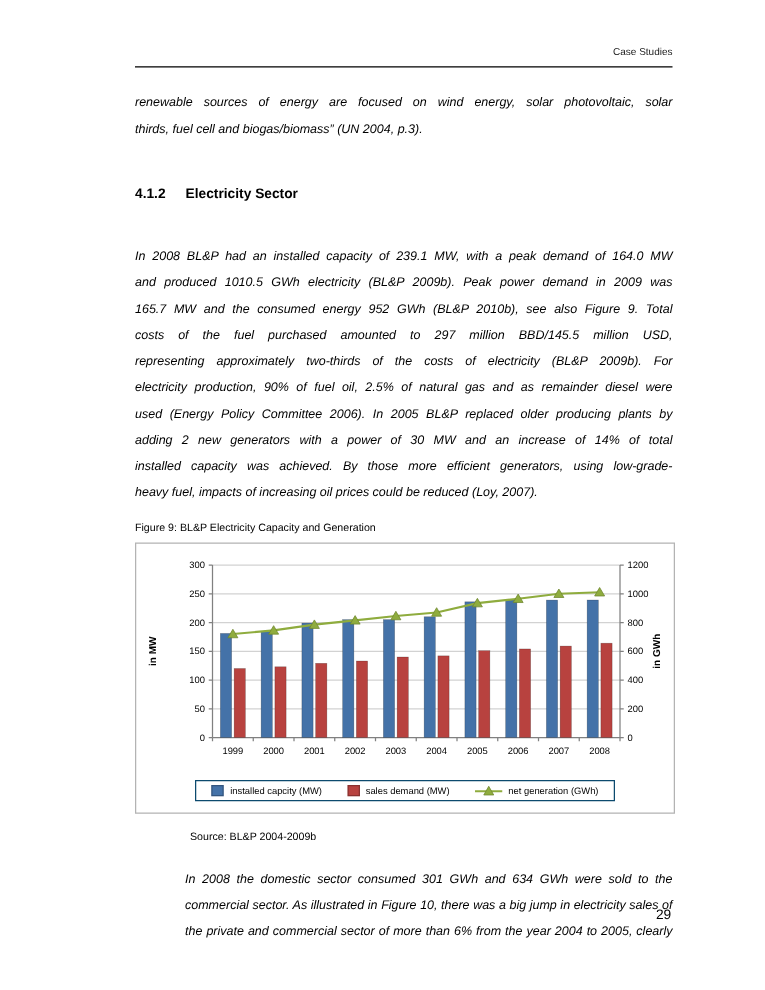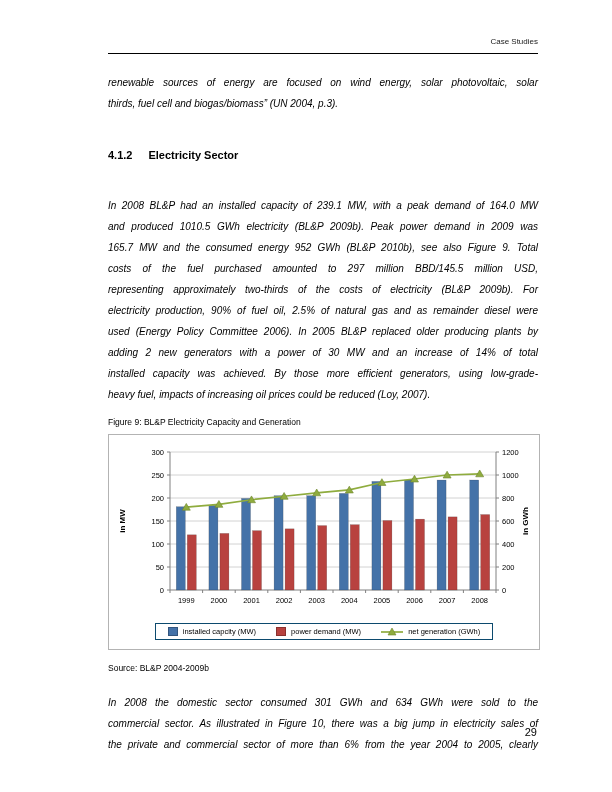--- a/index.html
+++ b/index.html
@@ -33,22 +33,22 @@
   svg text.axis-title { font-size:8px; font-weight:bold; }
 
   .legend {
     display:flex; justify-content:center; align-items:center; gap:20px;
     width:max-content; margin:5px auto 0; padding:3px 12px;
     border:1px solid #0c4a6e; font-size:7.5px;
   }
   .leg-item { display:flex; align-items:center; gap:5px; }
   .swatch { width:10px; height:9px; display:inline-block; border:1px solid rgba(0,0,0,0.25); box-sizing:border-box; }
 
-  .source-note { margin-top:13px; font-size:8.5px; }
-  .p3 { margin-top:19px; }
+  .source-note { margin-top:13px; font-size:8.5px;margin-left:44px; }
+  .p3 { margin-top:19px;margin-left:40px; }
 
   .page-number { position:absolute; right:75px; top:726px; font-size:11px; }
 </style>
 </head>
 <body>
 
 <div class="content">
 
   <div class="running-head">Case Studies</div>
   <div class="head-rule"></div>
@@ -171,21 +171,21 @@
         <text class="axis-title" transform="translate(15,77) rotate(-90)" text-anchor="middle">in MW</text>
         <text class="axis-title" transform="translate(418,77) rotate(-90)" text-anchor="middle">in GWh</text>
       </svg>
     <div class="legend">
       <span class="leg-item">
         <span class="swatch" style="background: rgb(68, 114, 168);"></span>
         <span>installed capcity (MW)</span>
       </span>
       <span class="leg-item">
         <span class="swatch" style="background: rgb(184, 66, 63);"></span>
-        <span>power demand (MW)</span>
+        <span>sales demand (MW)</span>
       </span>
       <span class="leg-item">
         <svg id="leg-line-marker" width="22" height="9">
             <line x1="0" y1="5" x2="22" y2="5" stroke="#8fac3e" stroke-width="1.7"></line>
             <polygon points="11,1 7,8 15,8" fill="#8fac3e" stroke="#6e862e" stroke-width="0.6"></polygon>
           </svg>
         <span>net generation (GWh)</span>
       </span>
     </div>
   </div>

